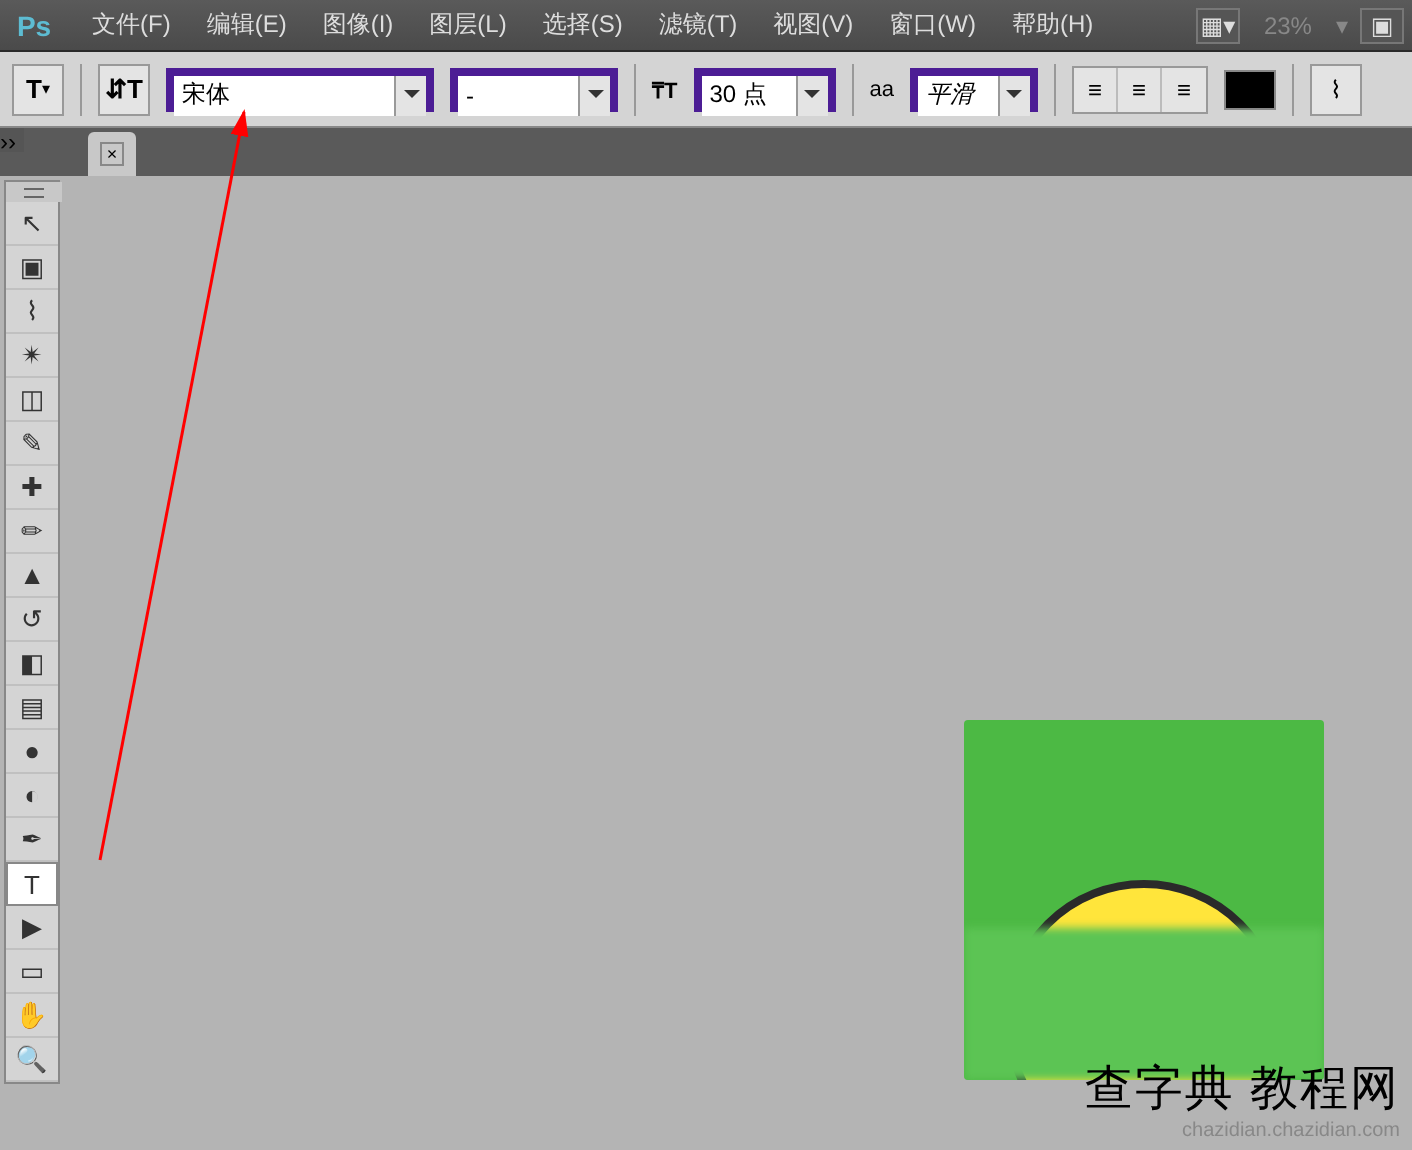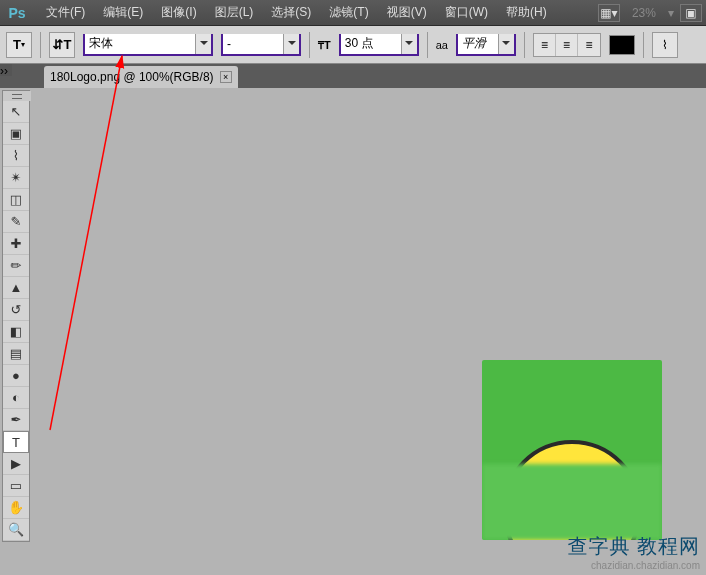--- a/index.html
+++ b/index.html
@@ -9,21 +9,21 @@
 .menubar { height: 26px; background: linear-gradient(#5a5a5a, #4a4a4a); display: flex; align-items: center; padding: 0 4px; gap: 2px; color: #ddd; border-bottom: 1px solid #2a2a2a; }
 .ps-logo { width: 26px; height: 20px; display: flex; align-items: center; justify-content: center; font-weight: bold; color: #5dbcd2; margin-right: 6px; font-size: 14px; }
 .menu-item { padding: 3px 8px; cursor: default; }
 .menu-right { margin-left: auto; display: flex; align-items: center; gap: 6px; }
 .menu-icon-box { width: 22px; height: 18px; border: 1px solid #777; background: #555; display: flex; align-items: center; justify-content: center; }
 .zoom-label { color: #888; padding: 0 6px; }
 
 
 .optbar { height: 38px; background: #d4d4d4; display: flex; align-items: center; padding: 0 6px; gap: 8px; border-bottom: 1px solid #888; }
 .opt-btn { width: 26px; height: 26px; border: 1px solid #999; background: #e4e4e4; display: flex; align-items: center; justify-content: center; }
-.sel-wrap { display: flex; align-items: flex-end; border: 2px solid #4c1d95; background: #fff; height: 22px; }
+.sel-wrap { display: flex; align-items: flex-start; border: 4px solid #4c1d95; background: #fff; height: 22px; }
 .sel-wrap input { border: none; outline: none; height: 20px; padding: 0 4px; background: #fff; }
 .sel-drop { width: 16px; height: 20px; background: #e4e4e4; border-left: 1px solid #999; display: flex; align-items: center; justify-content: center; }
 .sel-drop::after { content: ""; border: 4px solid transparent; border-top-color: #333; margin-top: 3px; }
 .divider { width: 1px; height: 26px; background: #999; }
 .align-group { display: flex; border: 1px solid #999; }
 .align-btn { width: 22px; height: 22px; background: #e4e4e4; border-right: 1px solid #bbb; display: flex; align-items: center; justify-content: center; }
 .align-btn:last-child { border-right: none; }
 .swatch { width: 26px; height: 20px; background: #000; border: 1px solid #888; }
 .tt-icon { font-weight: bold; font-size: 13px; }
 
@@ -50,21 +50,21 @@
 .chick-cheek { position: absolute; top: 58px; width: 20px; height: 14px; background: #ffb0b0; border-radius: 50%; }
 .chick-cheek.l { left: 18px; }
 .chick-cheek.r { right: 18px; }
 .blur-strip { position: absolute; left: 0; right: 0; bottom: 0; height: 76px; background: #5cc454; filter: blur(2px); }
 
 
 .arrow-svg { position: absolute; left: 0; top: 0; pointer-events: none; }
 
 
 .wm { position: absolute; right: 6px; bottom: 4px; text-align: right; color: #666; font-size: 14px; }
-.wm .big { font-size: 20px; color: #0c4a6e; letter-spacing: 1px; }
+.wm .big { font-size: 24px; color: #000000; letter-spacing: 1px; }
 .wm .sm { font-size: 10px; color: #888; }
 
 
 .ico { font-size: 13px; color: #333; }
 </style>
 </head>
 <body>
 
 <div class="menubar">
   <div class="ps-logo">Ps</div>
@@ -101,21 +101,21 @@
   </div>
 
   <div class="sel-wrap">
     <input style="width: 60px;" value="-">
     <div class="sel-drop"></div>
   </div>
 
   <div class="divider"></div>
   <span class="tt-icon" style="font-size:11px">₸T</span>
   <div class="sel-wrap">
-    <input style="width: 60px;" value="30 点">
+    <input style="width: 47px;" value="30 点">
     <div class="sel-drop"></div>
   </div>
 
   <div class="divider"></div>
   <span style="font-size:11px">aa</span>
   <div class="sel-wrap">
     <input style="width: 40px; font-style: italic;" value="平滑">
     <div class="sel-drop"></div>
   </div>
 
@@ -128,21 +128,20 @@
 
   <div class="swatch"></div>
   <div class="divider"></div>
   <div class="opt-btn">
       <span>⌇</span>
     </div>
 </div>
 
 <div class="tabbar">
   <div class="tab">
-    <span>180Logo.png @ 100%(RGB/8)</span>
     <span class="tab-close">×</span>
   </div>
 </div>
 <div class="doc-handle">››</div>
 
 <div class="tools">
   <div class="tool-expand"></div>
   <div id="tools-list">
       <div class="tool">
         <span class="ico">↖</span>

